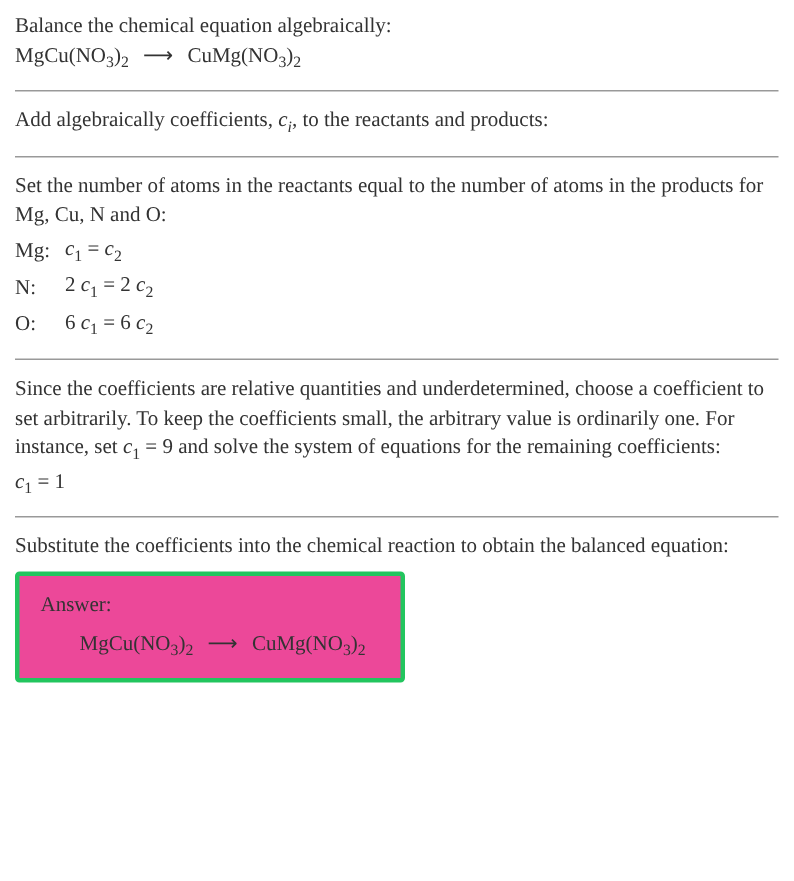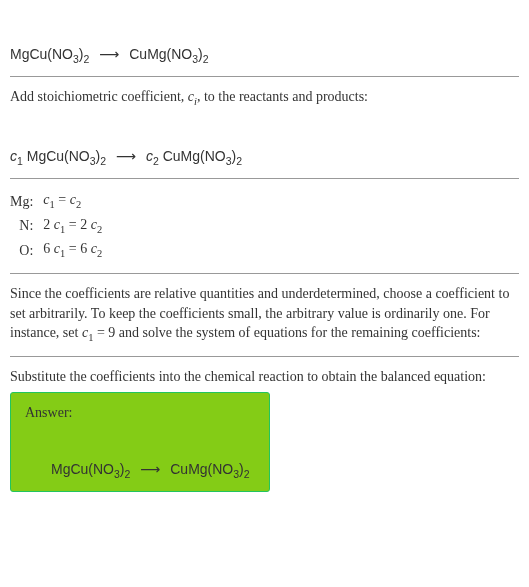--- a/index.html
+++ b/index.html
@@ -18,22 +18,21 @@
     }
     .section {
       margin-bottom: 6px;
     }
     hr {
       border: none;
       border-top: 1px solid #999;
       margin: 10px 0;
     }
     .formula {
-      font-family: Liberation Sans, sans-serif;
-      margin-top: 37px;
+      font-family: Liberation Serif, serif;
     }
     sub {
       font-size: 0.75em;
       vertical-align: sub;
     }
     .arrow {
       display: inline-block;
       margin: 0 6px;
     }
     .italic {
@@ -41,69 +40,66 @@
     }
     .eq-table {
       border-collapse: collapse;
       margin-top: 2px;
     }
     .eq-table td {
       padding: 1px 6px 1px 0;
       vertical-align: middle;
     }
     .eq-table td.label {
-      text-align: right;
+      text-align: left;
       padding-right: 10px;
       min-width: 32px;
       margin-top: 20px;
     }
     .answer-box {
-      background: #84cc16;
-      border: 1px solid #22c55e;
+      background: #ec4899;
+      border: 3px solid #22c55e;
       padding: 10px 14px;
       border-radius: 3px;
       display: inline-block;
       min-width: 260px;
     }
     .answer-label {
       margin-bottom: 6px;
     }
     .answer-content {
       padding-left: 26px;
     }
   </style>
 </head>
 <body>
 
 
 
 <div class="section">
+  <div>Balance the chemical equation algebraically:</div>
   <div class="formula">
     <span><span>MgCu(NO</span><sub>3</sub><span>)</span><sub>2</sub></span>
     <span class="arrow">⟶</span>
     <span><span>CuMg(NO</span><sub>3</sub><span>)</span><sub>2</sub></span>
   </div>
 </div>
 
 <hr>
 
 <div class="section">
   <div>
-    <span>Add stoichiometric coefficient, </span><span class="italic">c</span><sub class="italic">i</sub><span>, to the reactants and products:</span>
-  </div>
-  <div class="formula">
-    <span class="italic">c</span><sub>1</sub><span> MgCu(NO</span><sub>3</sub><span>)</span><sub>2</sub>
-    <span class="arrow">⟶</span>
-    <span class="italic">c</span><sub>2</sub><span> CuMg(NO</span><sub>3</sub><span>)</span><sub>2</sub>
+    <span>Add algebraically coefficients, </span><span class="italic">c</span><sub class="italic">i</sub><span>, to the reactants and products:</span>
   </div>
 </div>
 
 <hr>
 
 <div class="section">
+  <div>Set the number of atoms in the reactants equal to the number of atoms in the products for Mg, Cu, N and O:</div>
   <table class="eq-table">
     <tbody>
         <tr>
       <td class="label">Mg:</td>
       <td><span></span><span class="italic">c</span><sub>1</sub><span> = </span><span></span><span class="italic">c</span><sub>2</sub></td>
     </tr>
     <tr>
       <td class="label">N:</td>
       <td><span>2 </span><span class="italic">c</span><sub>1</sub><span> = </span><span>2 </span><span class="italic">c</span><sub>2</sub></td>
     </tr>
@@ -114,20 +110,21 @@
   </tbody>
     </table>
 </div>
 
 <hr>
 
 <div class="section">
   <div>
     <span>Since the coefficients are relative quantities and underdetermined, choose a coefficient to set arbitrarily. To keep the coefficients small, the arbitrary value is ordinarily one. For instance, set </span><span class="italic">c</span><sub>1</sub><span> = 9 and solve the system of equations for the remaining coefficients:</span>
   </div>
+  <div><span class="italic">c</span><sub>1</sub><span> = 1</span></div>
 </div>
 
 <hr>
 
 <div class="section">
   <div>Substitute the coefficients into the chemical reaction to obtain the balanced equation:</div>
 </div>
 
 <div class="answer-box">
   <div class="answer-label">Answer:</div>

